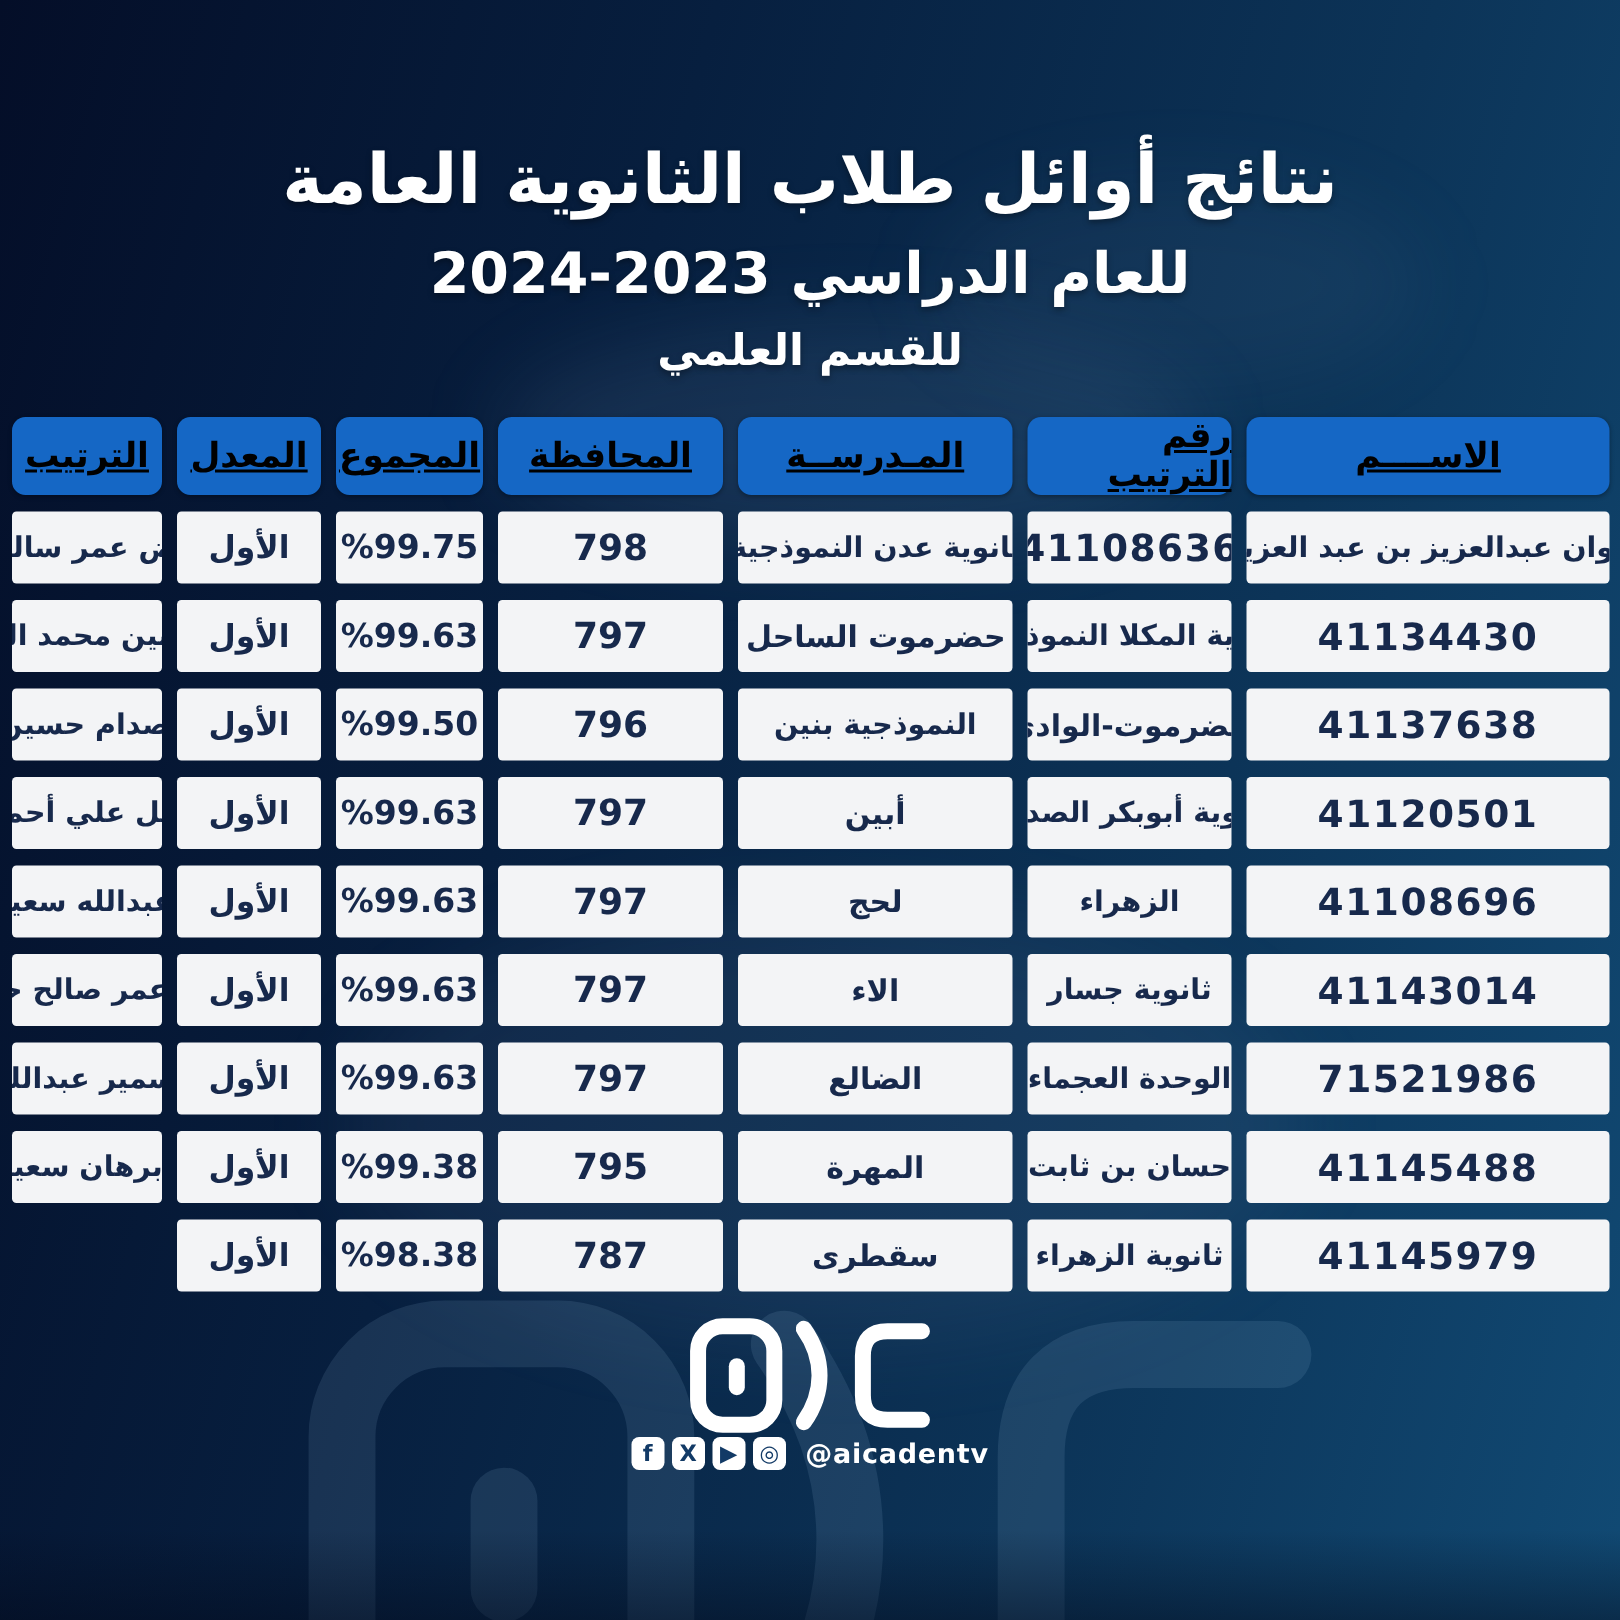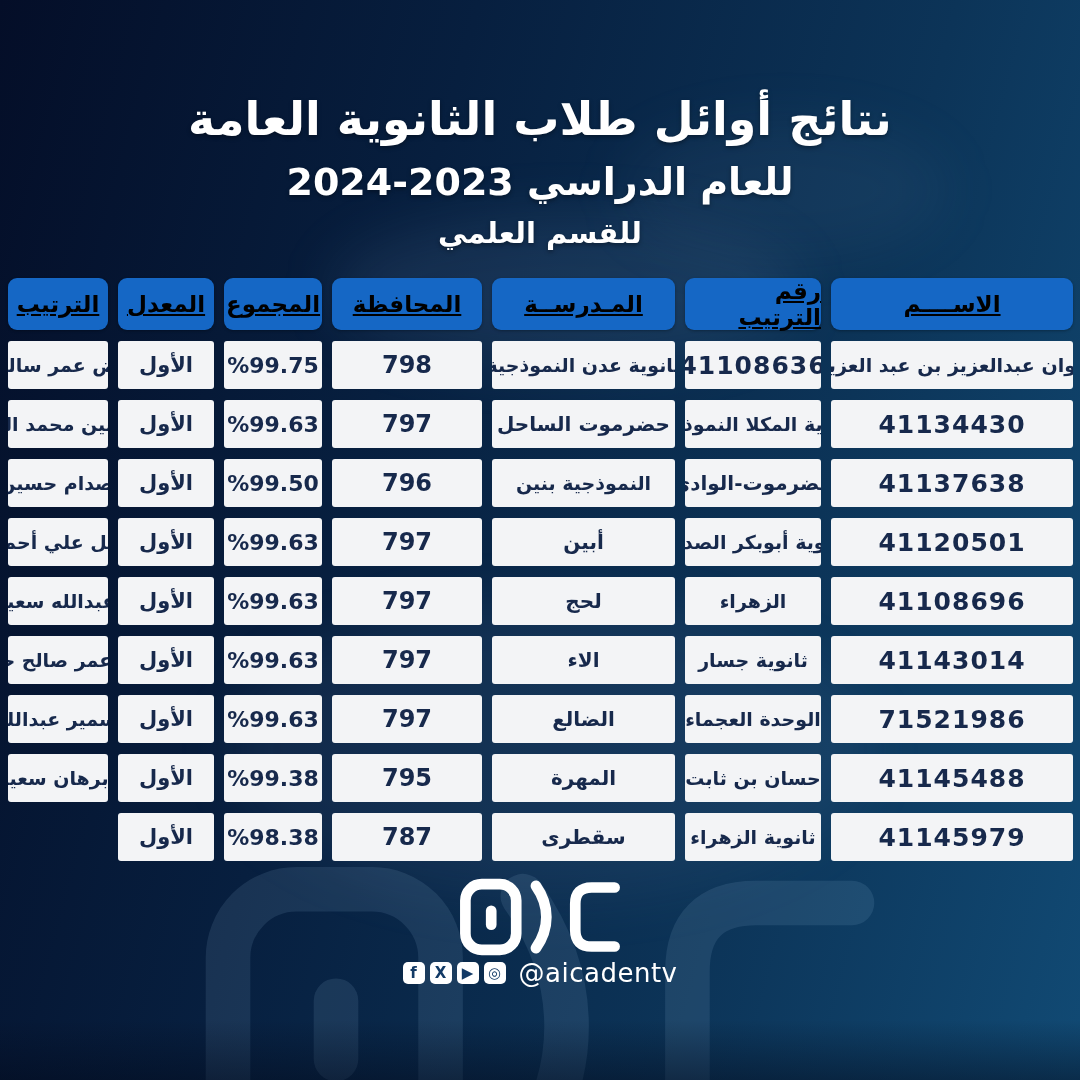--- a/index.html
+++ b/index.html
@@ -55,21 +55,21 @@
   .logo-wrap{position:absolute;top:876px;left:0;width:100%;display:flex;justify-content:center;z-index:2;}
   .social-row{
     position:absolute;top:958px;left:0;width:100%;z-index:2;
     display:flex;justify-content:center;align-items:center;gap:7px;direction:ltr;
   }
   .social-icon{
     width:22px;height:22px;background:#fff;border-radius:5px;color:#123a66;
     display:flex;align-items:center;justify-content:center;
     font-size:15px;font-weight:bold;line-height:1;
   }
-  .handle{color:#fff;font-size:26px;font-weight:normal;margin-left:6px;letter-spacing:.5px;}
+  .handle{color:#fff;font-size:18px;font-weight:bold;margin-left:6px;letter-spacing:.5px;}
   .bottom-shade{position:absolute;left:0;bottom:0;width:100%;height:60px;
     background:linear-gradient(180deg,rgba(2,8,24,0) 0%,rgba(2,8,24,.45) 100%);z-index:1;pointer-events:none;}
 </style>
 </head>
 <body>
 
 <div class="blob blob1"></div>
 <div class="blob blob2"></div>
 <div class="blob blob3"></div>
 

